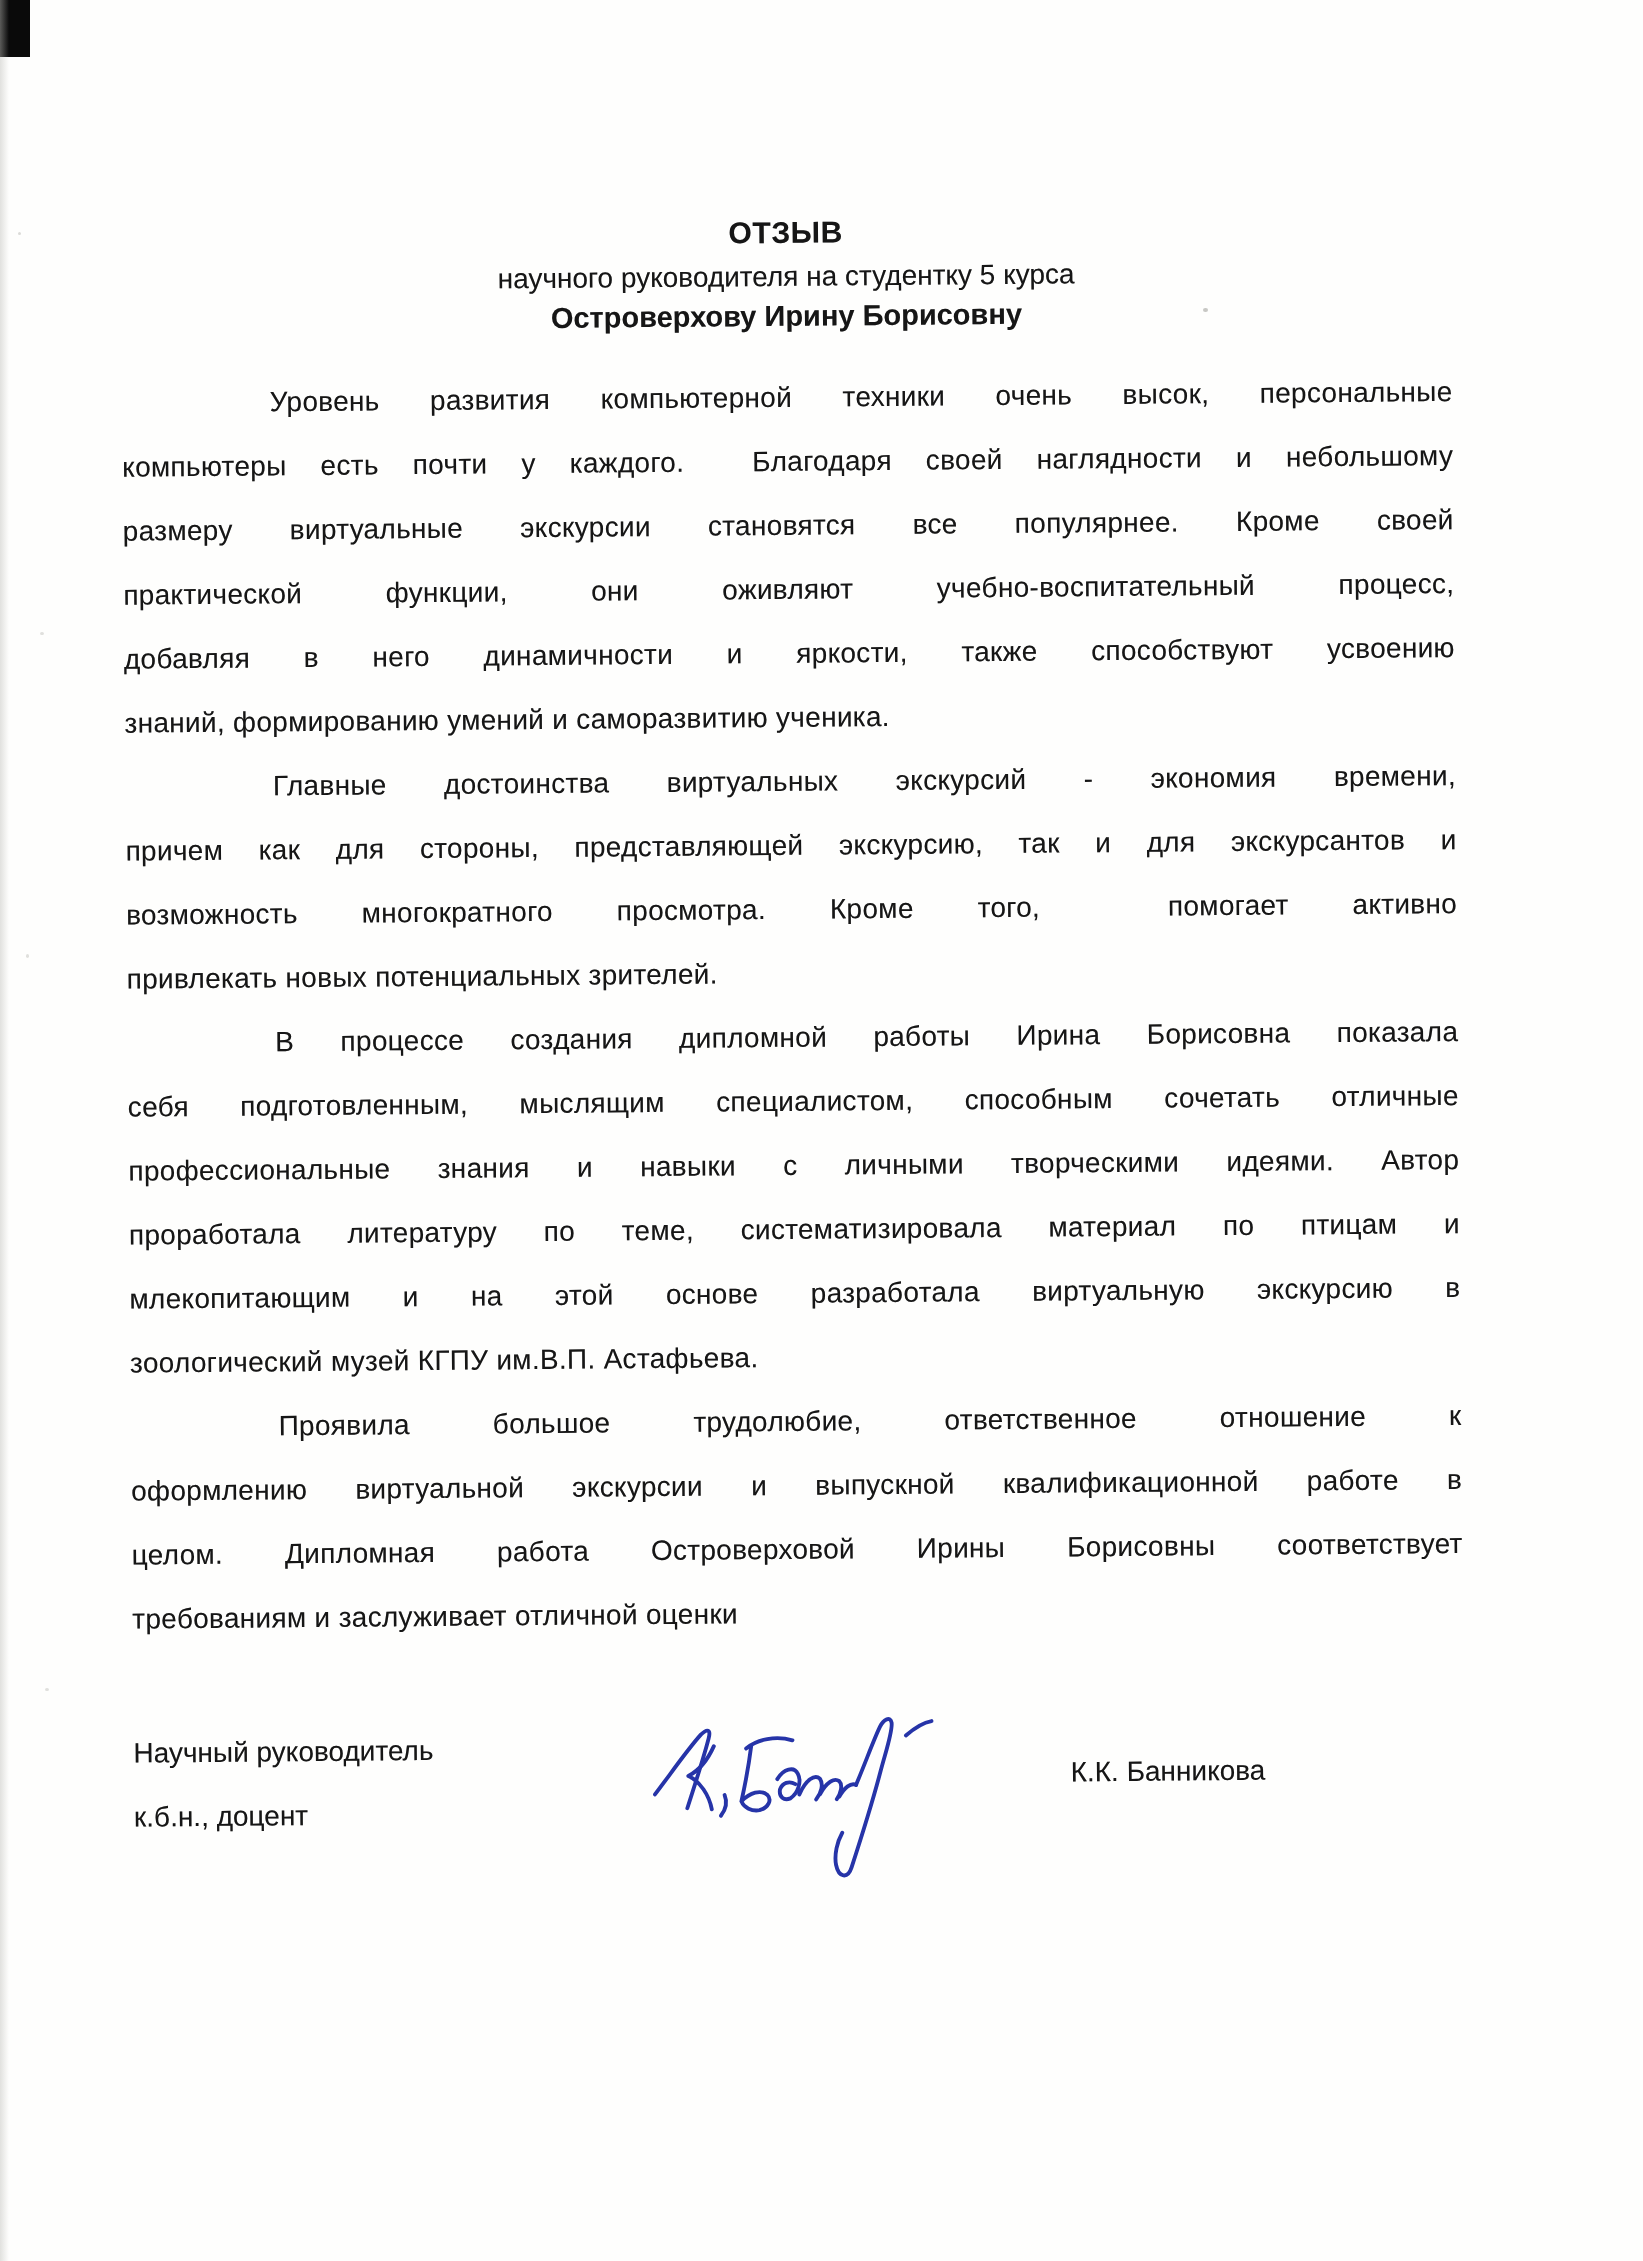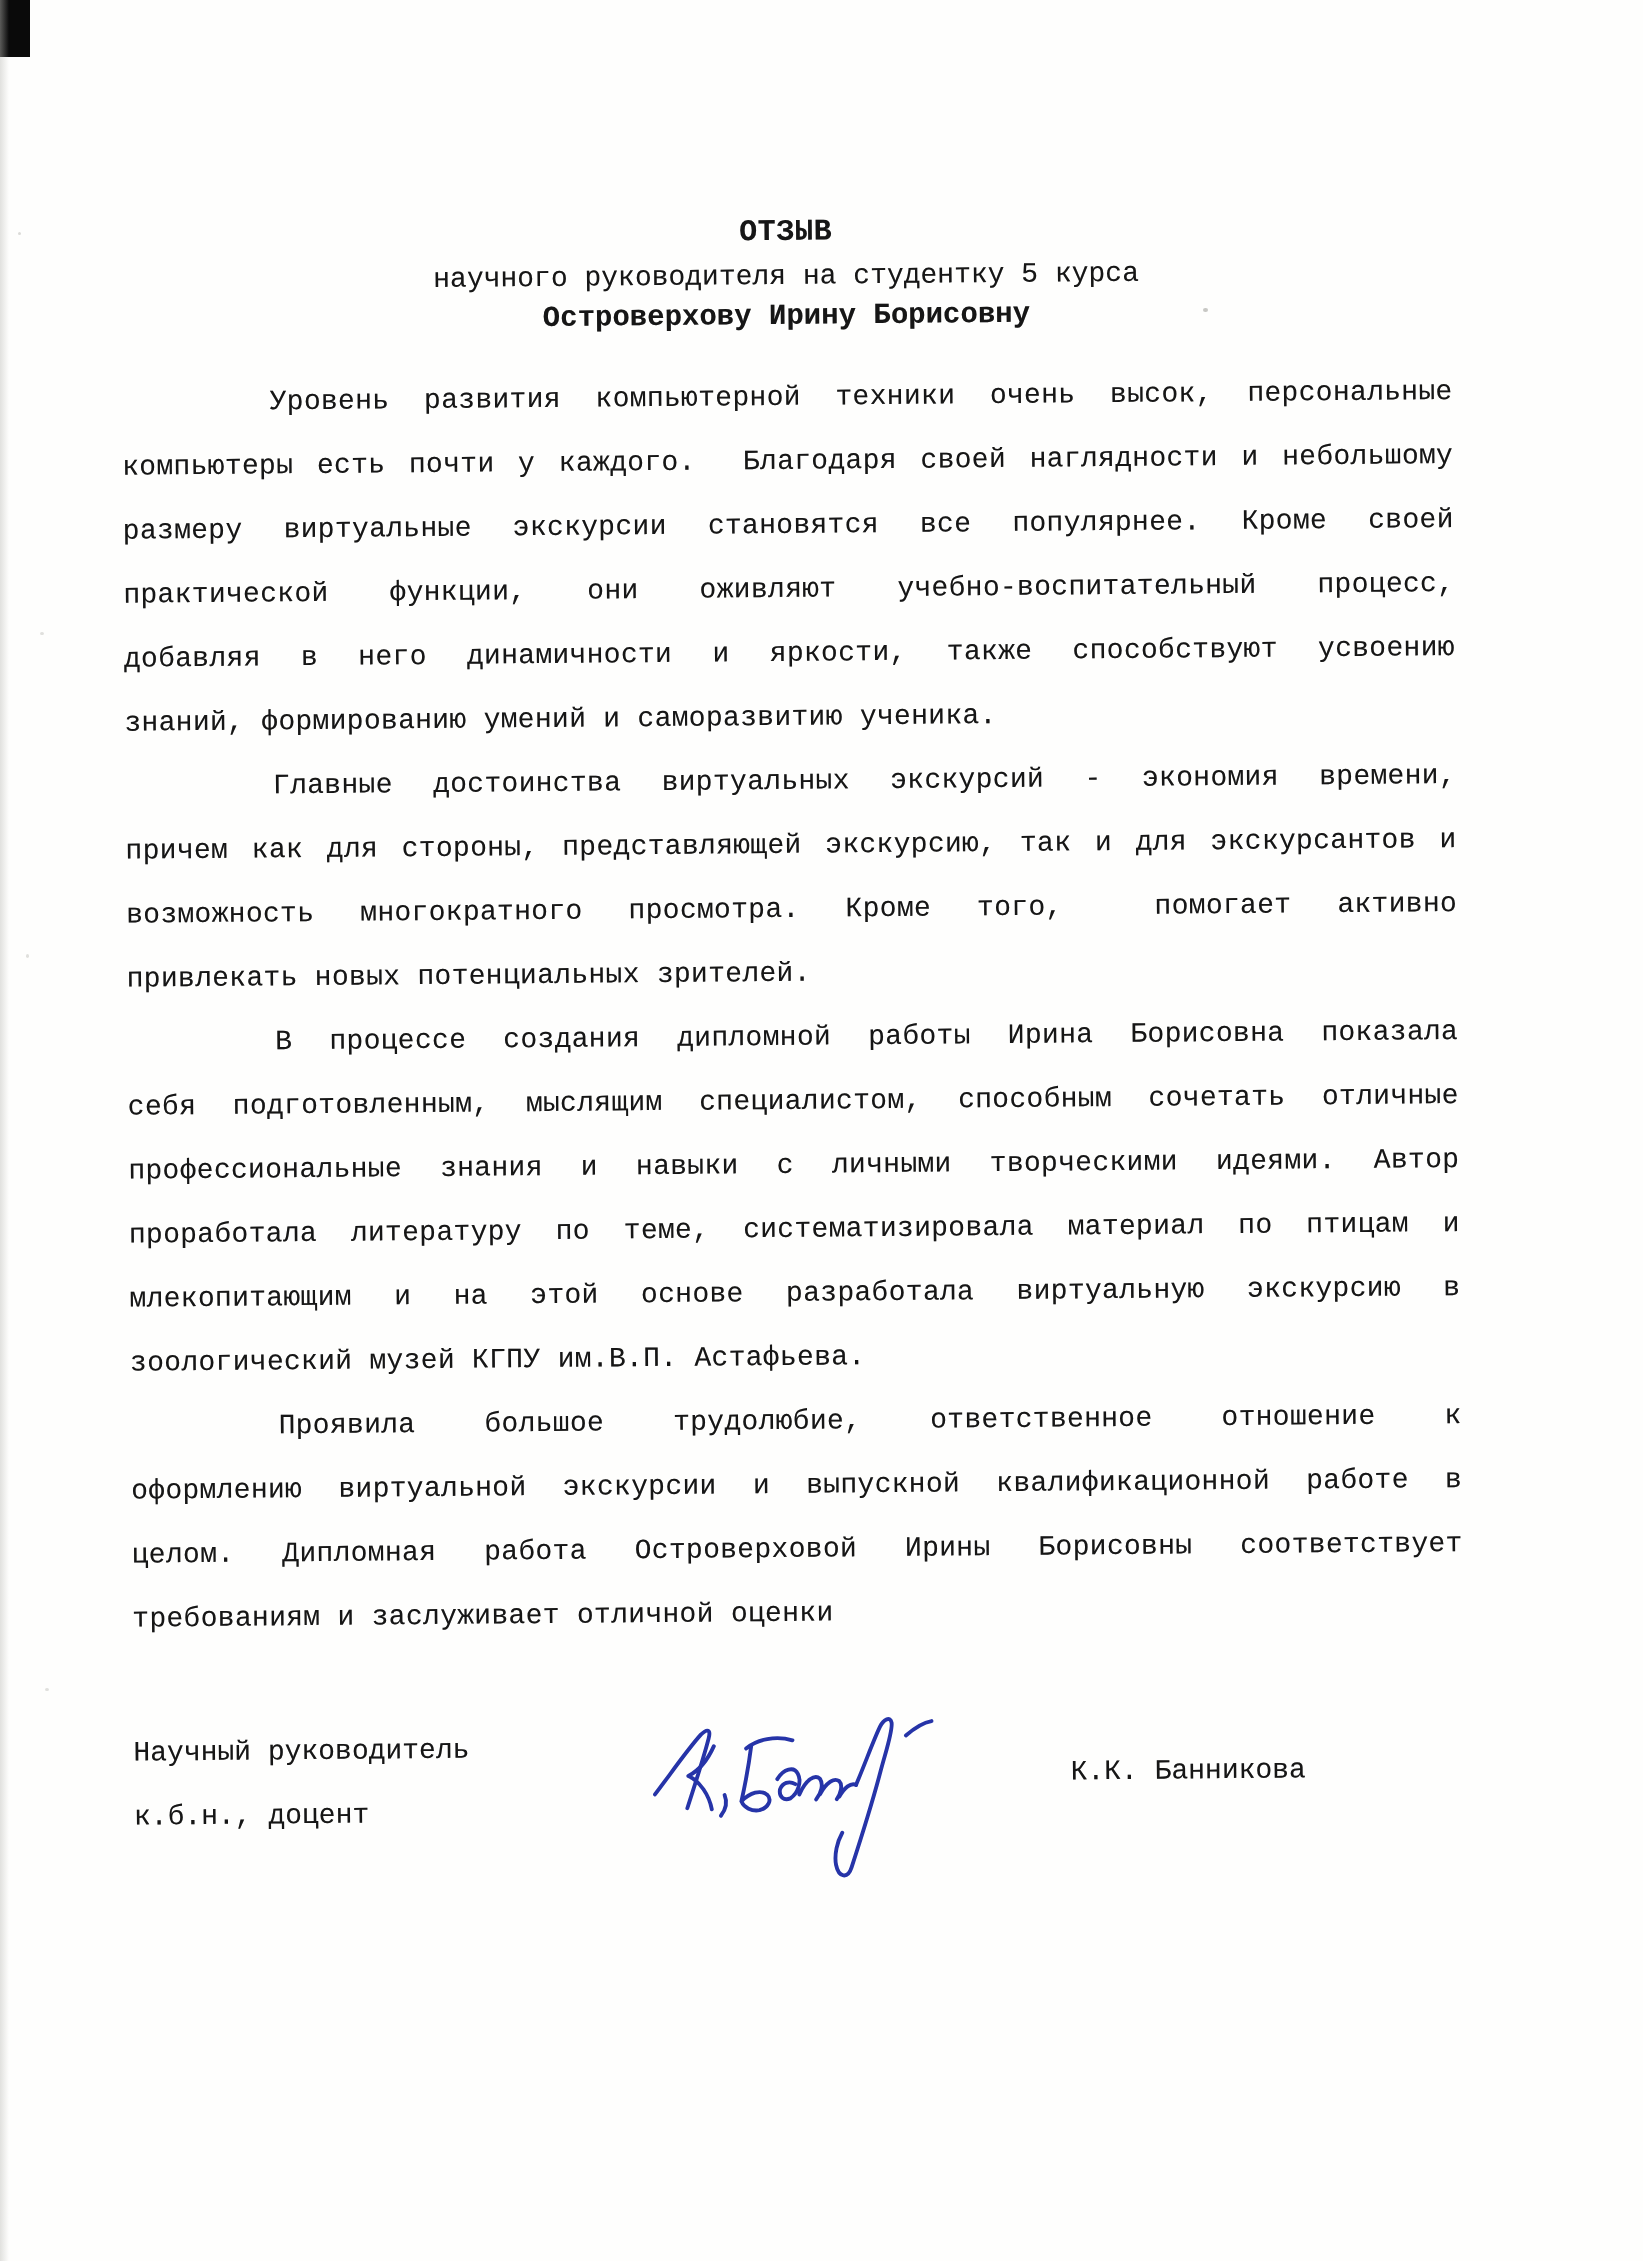--- a/index.html
+++ b/index.html
@@ -1,21 +1,21 @@
 <!DOCTYPE html>
 <html style="font-size:10.3px"><head>
 <meta charset="utf-8">
 <style>
   html,body{margin:0;padding:0;background:#ffffff;}
   .page{
     position:relative;
     width:1643px;height:2261px;
     background:#fefefd;
     overflow:hidden;
-    font-family:Liberation Mono, monospace;
+    font-family:Liberation Sans, sans-serif;
     color:#161616;
   }
   
   .corner-artifact{
     position:absolute;left:0;top:0;width:30px;height:57px;
     background:#0a0a0a;
   }
   .edge-shade{
     position:absolute;left:0;top:0;bottom:0;width:9px;
     background:linear-gradient(90deg,rgba(190,190,185,.45),rgba(255,255,255,0));

